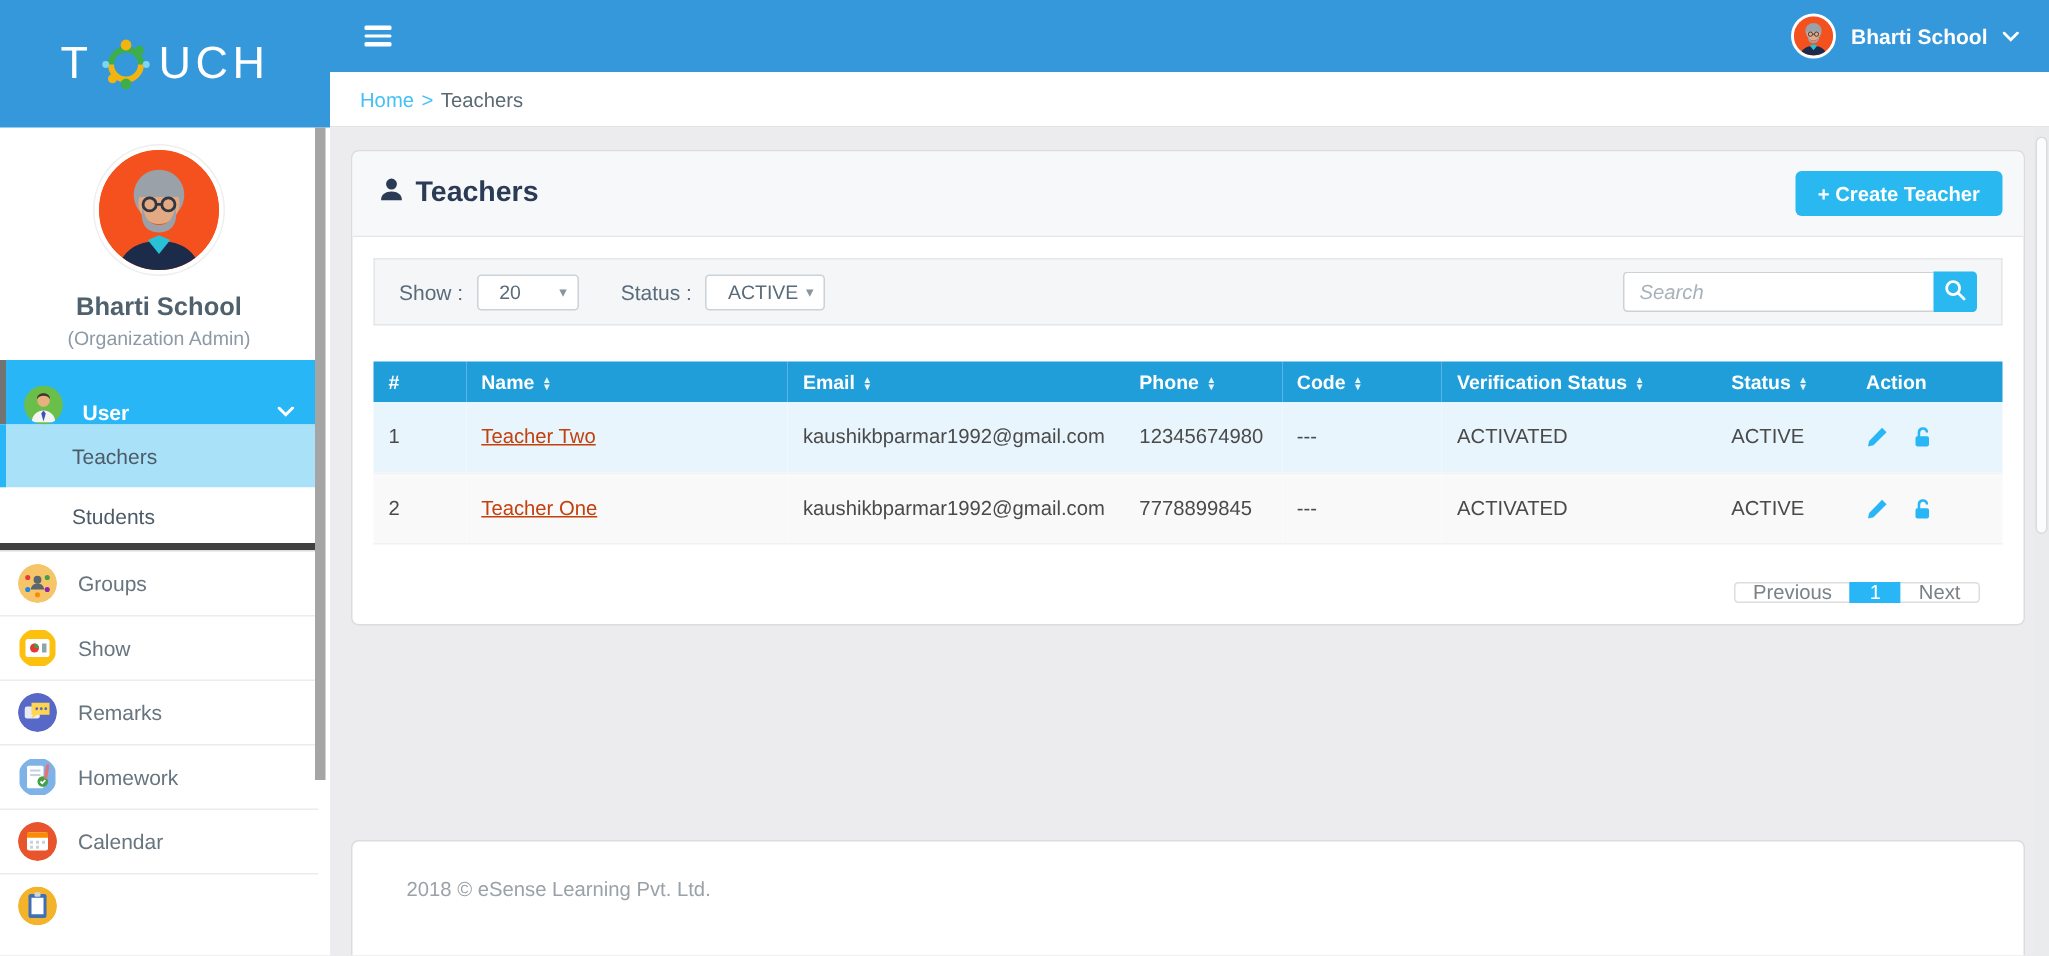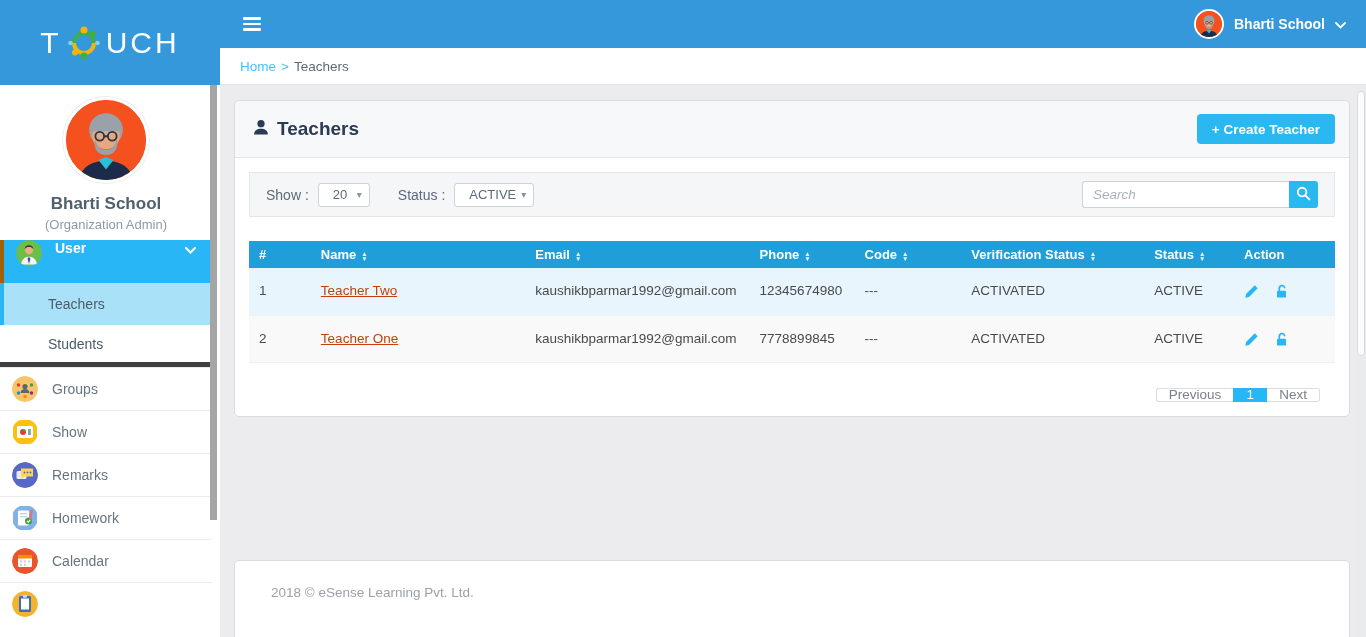--- a/index.html
+++ b/index.html
@@ -12,21 +12,21 @@
   .logo-text { color:#ffffff; font-size:30px; font-weight:300; letter-spacing:3px; }
   .logo-o { width:36px; height:36px; margin:0 1px; }
   .sidebar-body { height:552px; overflow:hidden; width:212px; }
   .profile { height:155px; text-align:center; padding-top:12px; }
   .avatar { border-radius:50%; overflow:hidden; display:inline-block; background:#f4511e; }
   .avatar-lg { width:86px; height:86px; border:3px solid #fff; box-shadow:0 0 0 1px #eee; }
   .avatar svg { display:block; width:100%; height:100%; }
   .profile-name { margin-top:7px; font-size:17px; font-weight:700; color:#50616e; }
   .profile-role { margin-top:3px; font-size:13px; color:#8d9aa6; }
 
-  .menu-user { height:43px; background:#29b6f6; border-left:4px solid #a16207; display:flex; align-items:flex-start; gap:13px; padding-left:12px; cursor:pointer; }
+  .menu-user { height:43px; background:#29b6f6; border-left:4px solid #737373; display:flex; align-items:flex-end; gap:13px; padding-left:12px; cursor:pointer; }
   .menu-user .label { color:#fff; font-weight:700; font-size:14px; }
   .menu-user .chev { margin-left:auto; margin-right:16px; }
   .menu-icon { width:26px; height:26px; flex-shrink:0; border-radius:50%; overflow:hidden; }
   .menu-icon svg { display:block; width:100%; height:100%; }
   .submenu-item { height:42px; display:flex; align-items:center; padding-left:48px; font-size:14px; color:#4c5b67; background:#fff; border-bottom:5px solid #404040; cursor:pointer; }
   .submenu-item.active { background:#a9e2f8; border-left:4px solid #29b6f6; padding-left:44px; border-bottom:none; }
   .menu-item { height:43px; display:flex; align-items:center; gap:14px; padding-left:12px; font-size:14px; color:#67757f; background:#fff; border-top:1px solid #ececec; cursor:pointer; }
 
   .side-scrollbar { position:absolute; top:85px; right:3px; width:7px; height:552px; }
   .side-scrollbar .thumb { width:7px; height:435px; background:#a5a5a5; }
@@ -49,21 +49,21 @@
 
   .panel { width:1116px; background:#fff; border:1px solid #dcdcdc; border-radius:5px; }
   .panel-header { height:57px; background:#f7f8fa; border-bottom:1px solid #e6e6e6; border-radius:5px 5px 0 0; display:flex; align-items:center; padding:0 14px 0 18px; }
   .panel-title { display:flex; align-items:center; gap:8px; color:#2b3a55; font-size:19px; font-weight:700; }
   .create-btn { margin-left:auto; background:#29b8f0; color:#fff; font-weight:700; font-size:13.5px; border:none; border-radius:4px; height:30px; padding:0 15px; cursor:pointer; font-family:"Liberation Sans", sans-serif; }
 
   .panel-body { padding:14px; }
   .filter-bar { background:#f5f6f7; border:1px solid #e4e6e8; border-radius:0; height:45px; display:flex; align-items:center; padding:0 16px; }
   .filter-label { font-size:14px; color:#5a6b7b; margin-right:9px; }
   .select { background:#fff; border:1px solid #ccd2d6; border-radius:3px; height:24px; display:flex; align-items:center; justify-content:space-between; padding:0 7px 0 14px; font-size:13px; color:#5a6b7b; cursor:pointer; }
-  .select-show { width:52px; margin-right:28px; }
+  .select-show { width:68px; margin-right:28px; }
   .select-status { width:80px; }
   .caret { color:#8a949c; font-size:10px; }
   .search-group { margin-left:auto; display:flex; }
   .search-input { width:207px; height:27px; border:1px solid #ccd2d6; border-right:none; border-radius:3px 0 0 3px; padding:0 10px; font-size:13.5px; color:#555; outline:none; font-family:"Liberation Sans", sans-serif;font-style:italic; }
   .search-input::placeholder { color:#a8b2ba; }
   .search-btn { width:29px; height:27px; background:#29b8f0; border:none; border-radius:0 3px 3px 0; display:flex; align-items:center; justify-content:center; cursor:pointer; }
 
   .data-table { width:100%; border-collapse:collapse; margin-top:24px; }
   .data-table th { background:#1f9ed9; color:#fff; font-size:13px; font-weight:700; text-align:left; height:27px; padding:0 0 0 10px; white-space:nowrap; }
   .sort { display:inline-flex; flex-direction:column; margin-left:5px; font-size:6.5px; line-height:5px; vertical-align:middle; color:#e8f6fd; }

